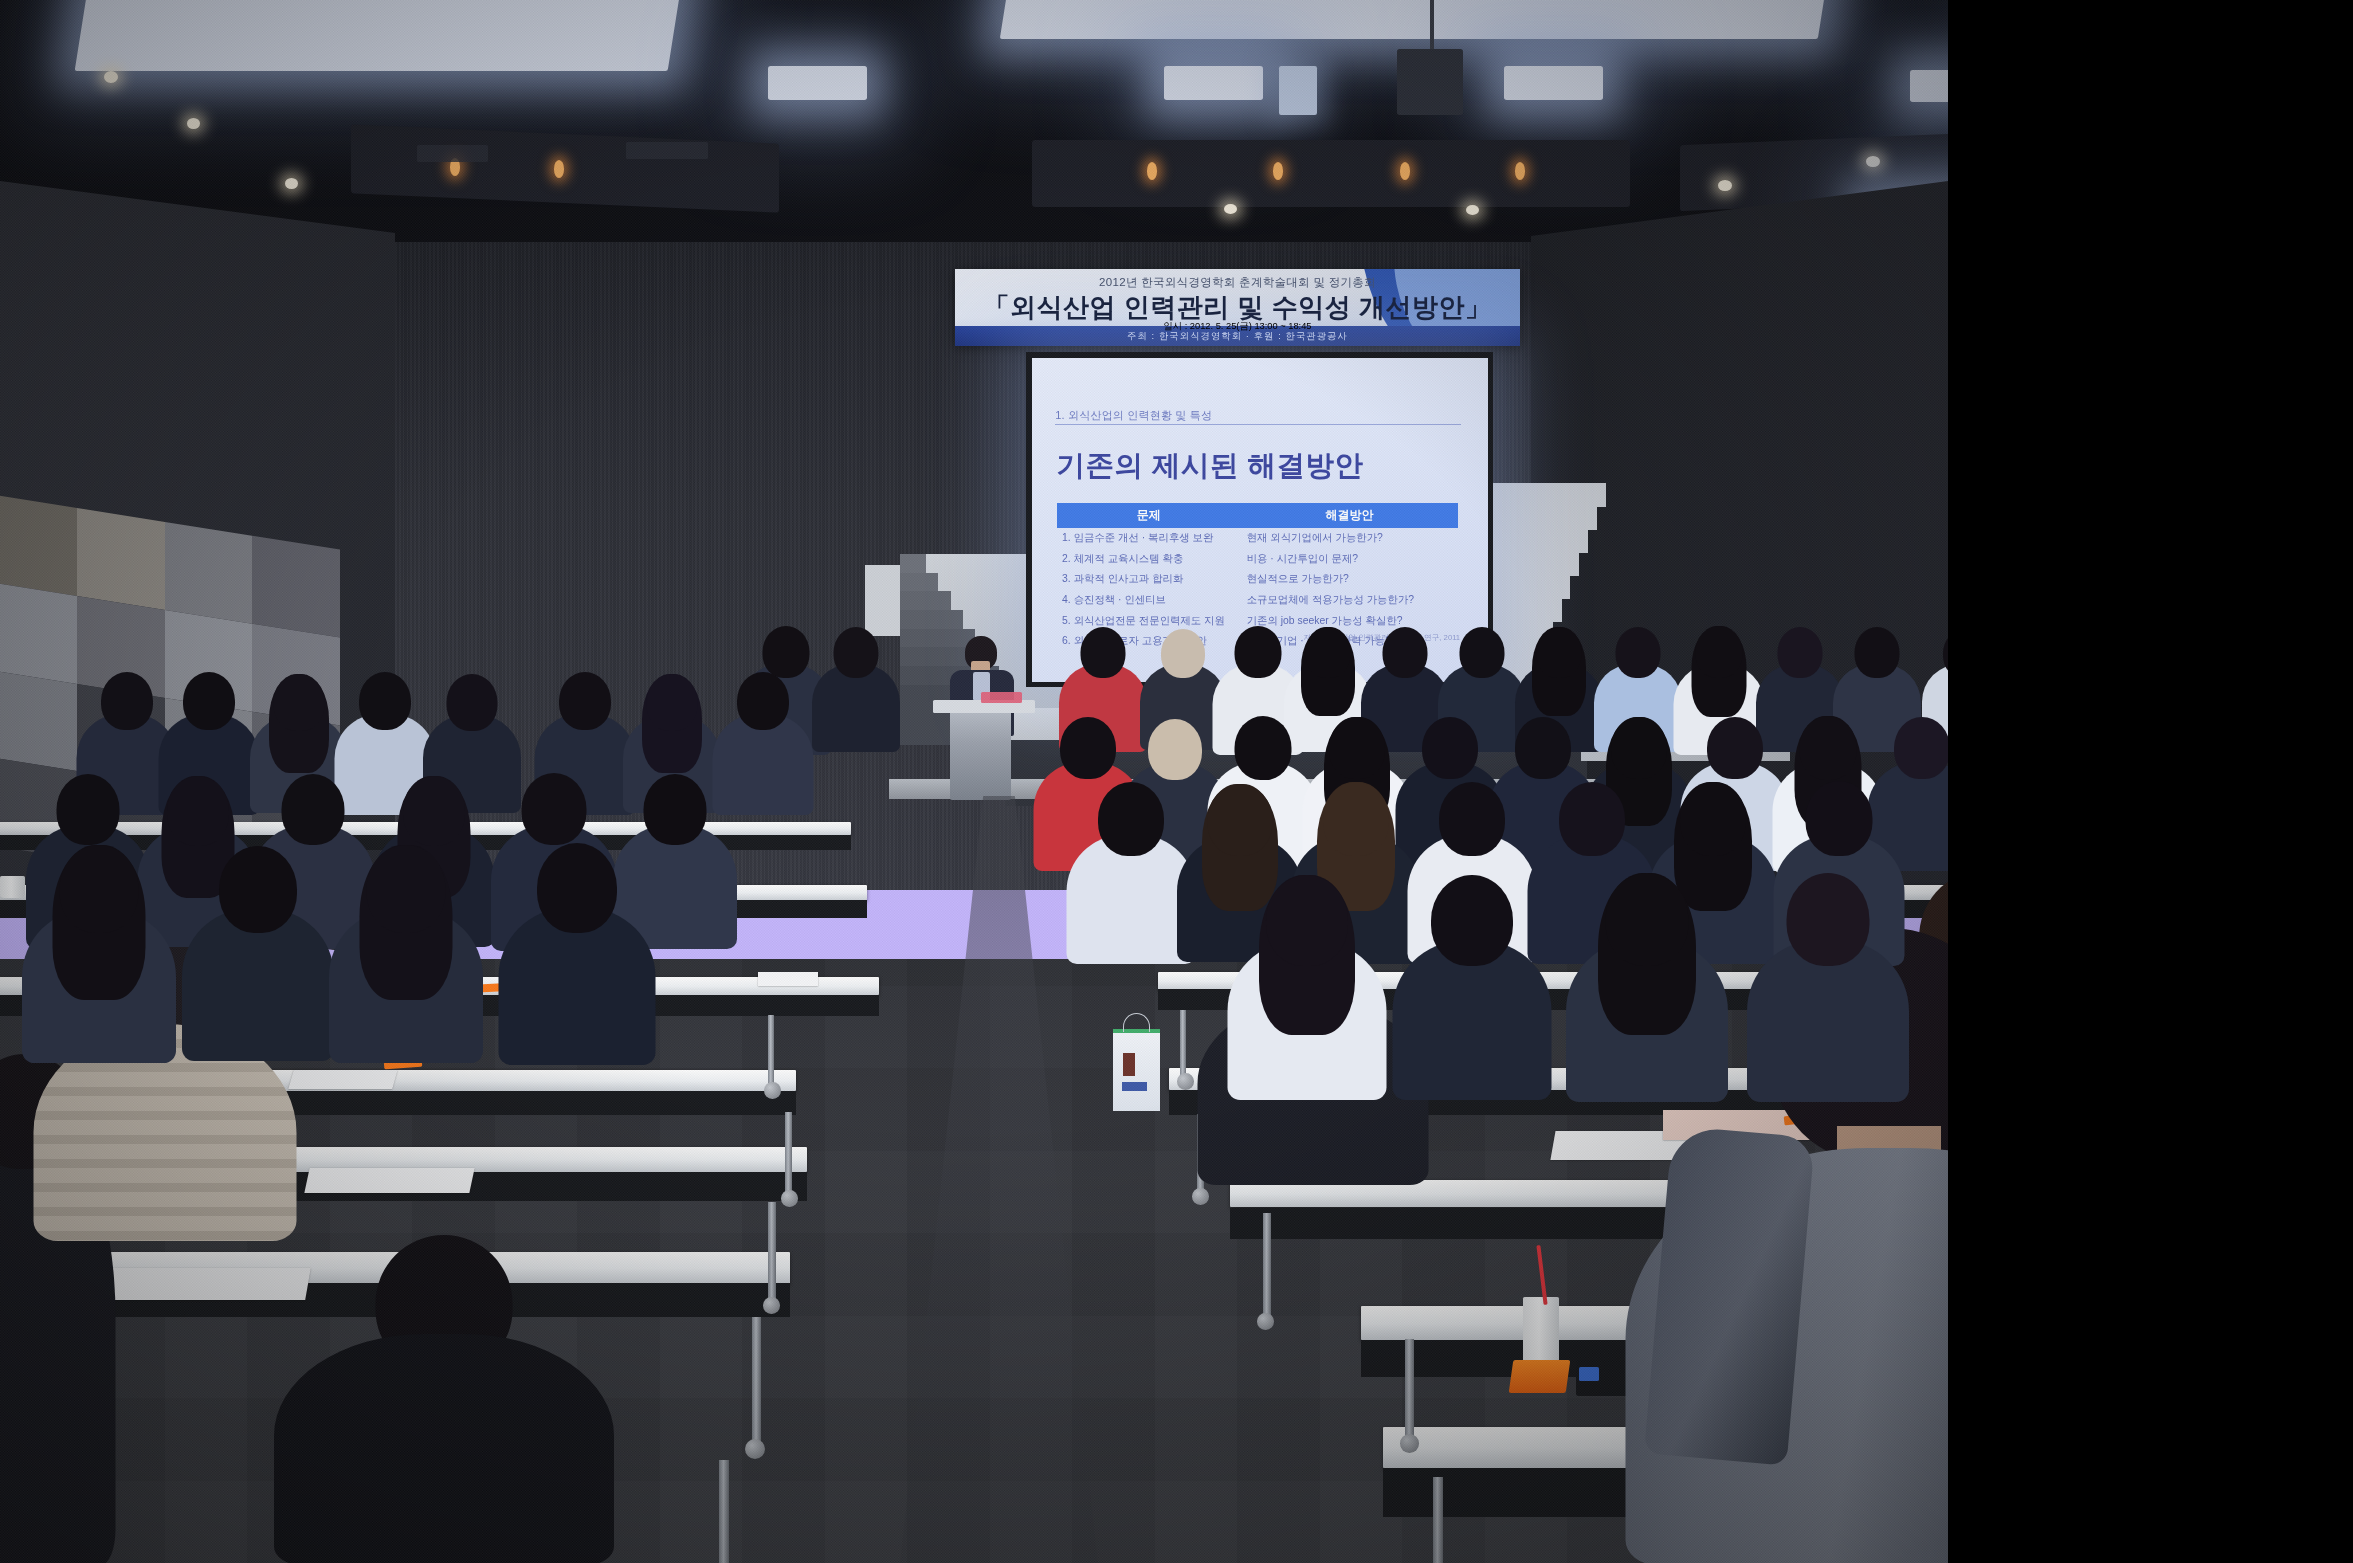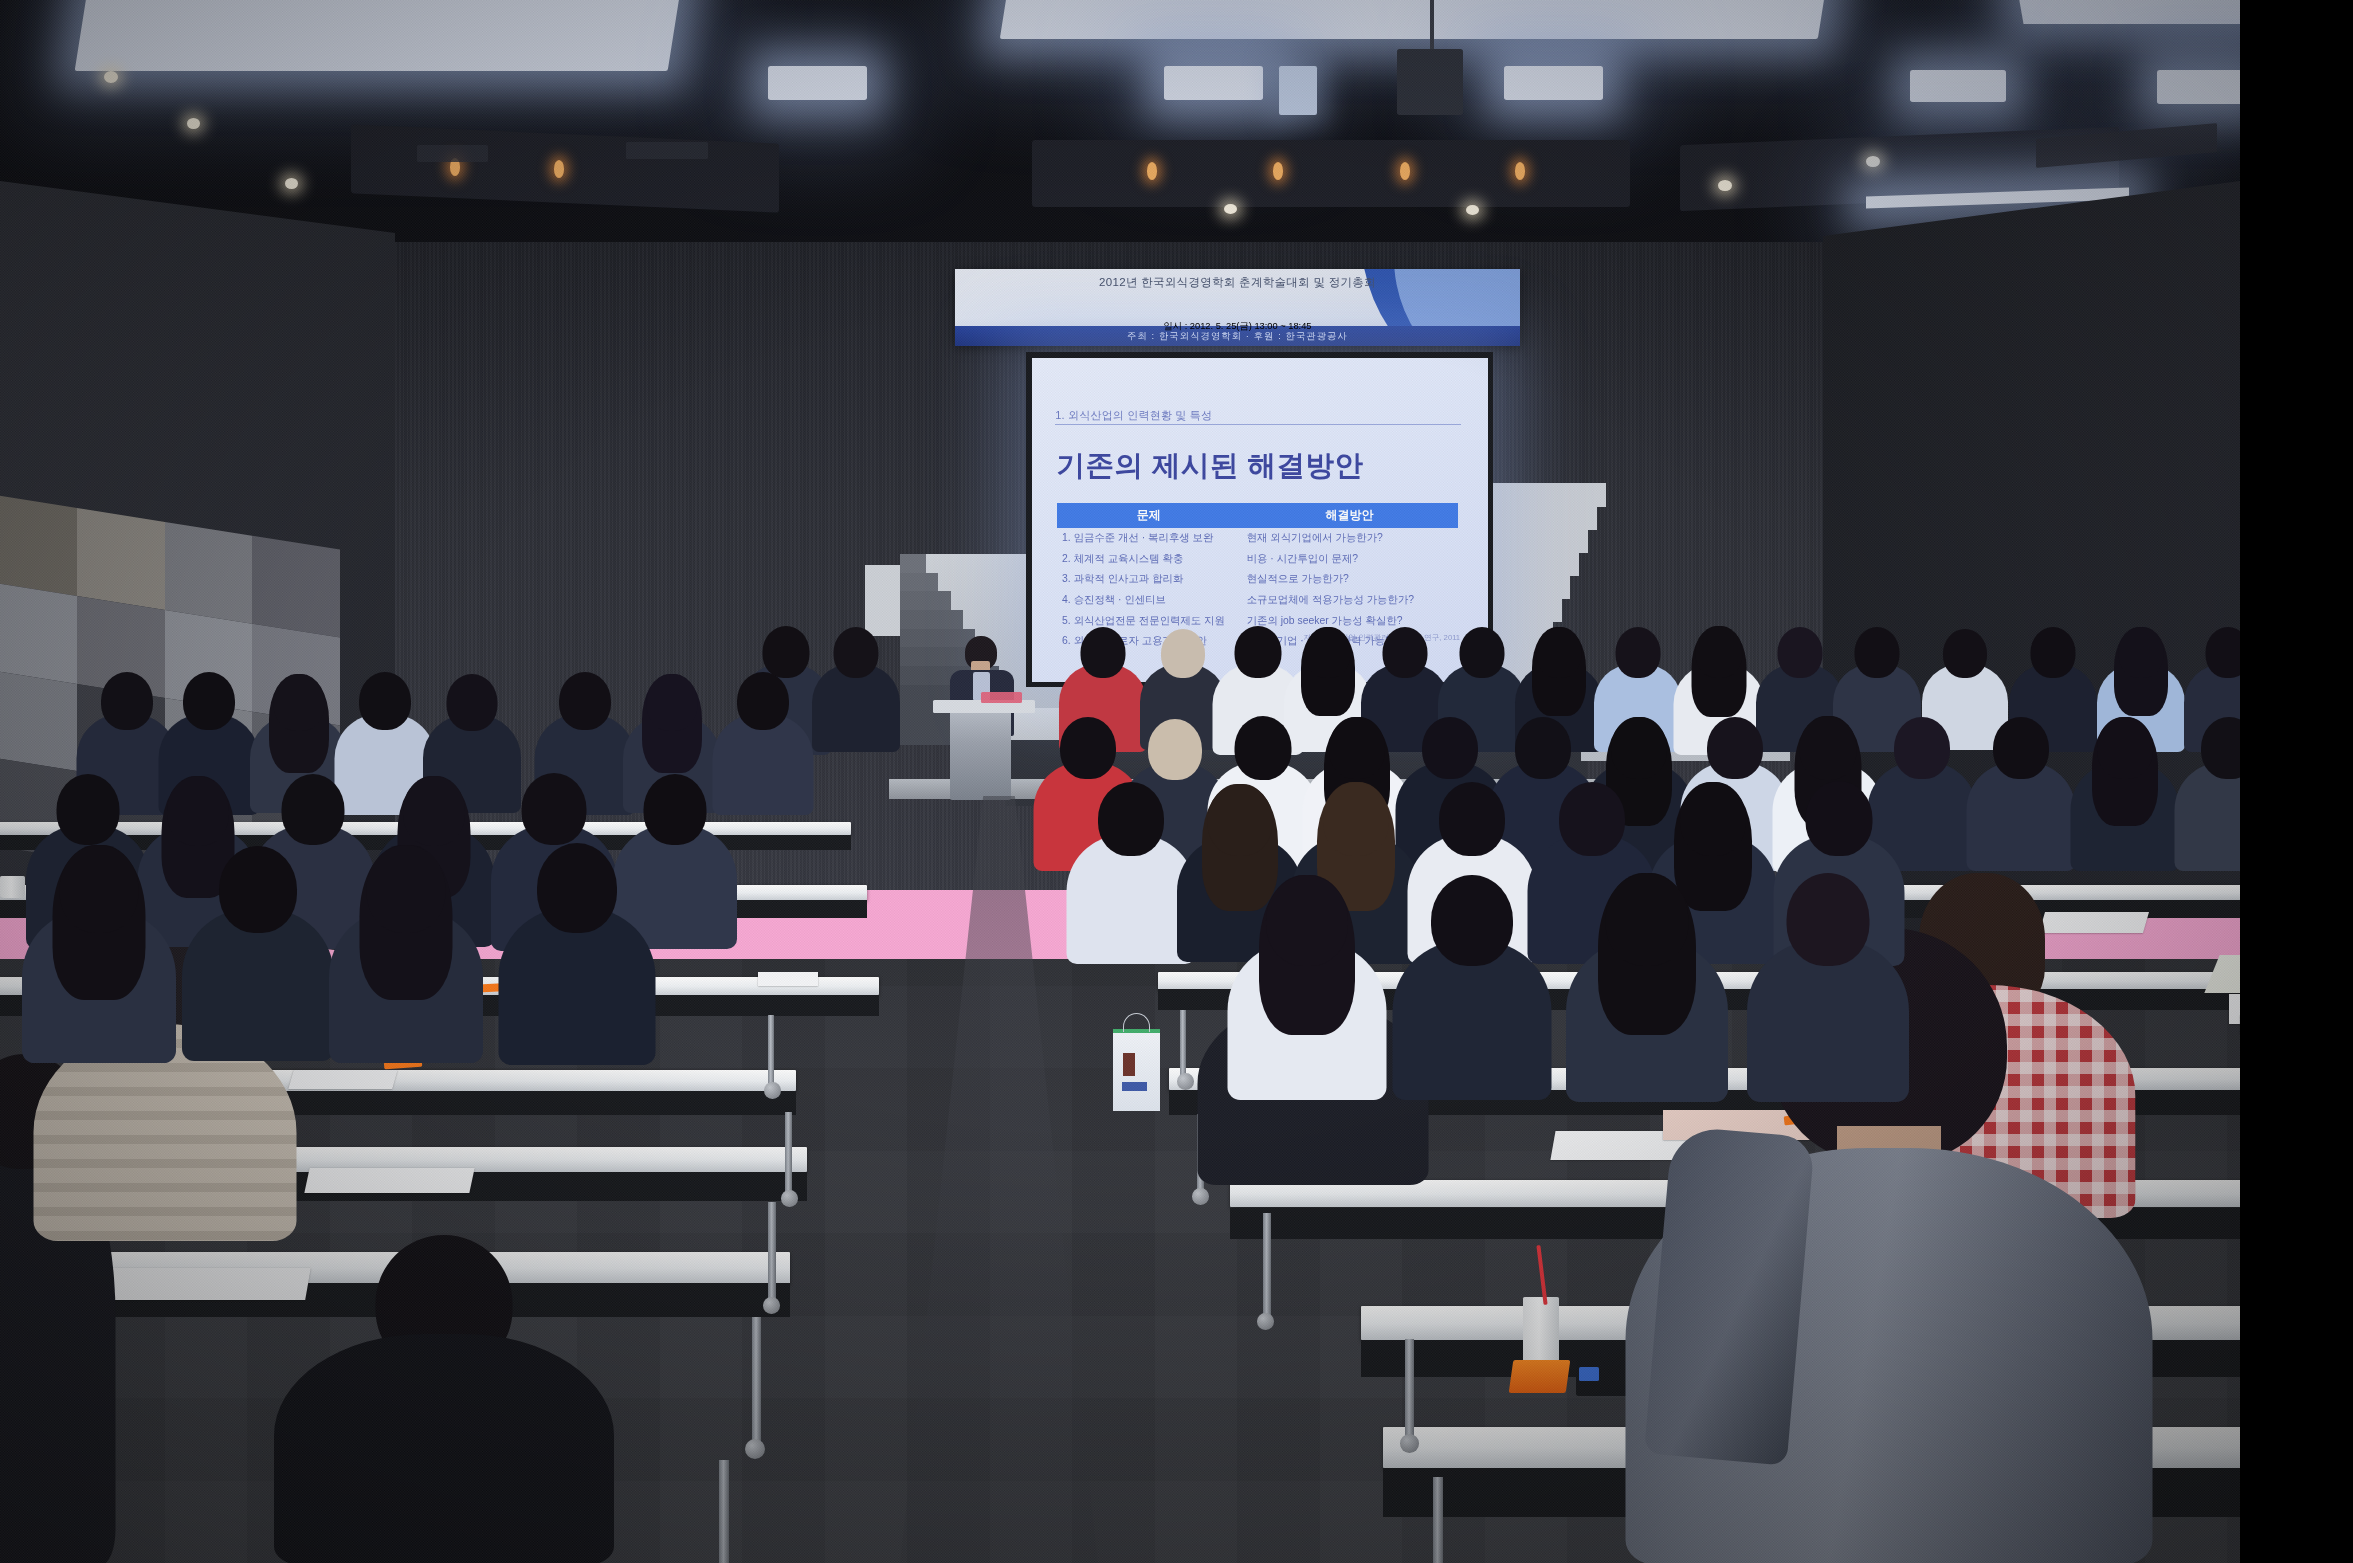--- a/index.html
+++ b/index.html
@@ -2,23 +2,23 @@
 <html style="font-size:8.8px"><head>
 <meta charset="utf-8">
 <title>Conference Hall</title>
 <style>
   html,body{margin:0;padding:0;background:#000;}
   *{box-sizing:border-box;}
   body{font-family:"Liberation Sans",sans-serif;}
 
   #stage{
     position:relative;
-    width:2240px;height:1563px;
+    width:1948px;height:1563px;
     overflow:hidden;
-    background:#f9a8d4;
+    background:#c4b5fd;
   }
 
   
   .ceiling{position:absolute;left:0;top:0;width:2354px;height:258px;
     background:linear-gradient(180deg,#15161c 0%,#0c0d12 55%,#08090d 100%);overflow:hidden;}
   .ceil-soffit{position:absolute;background:#0b0c11;}
   .lightpanel{position:absolute;background:#e9f0ff;
     box-shadow:0 0 38px 18.7px rgba(190,212,255,.55),0 0 88px 44px rgba(140,170,230,.28);}
   .lightpanel.dim{background:#c9d8f2;box-shadow:0 0 25px 11px rgba(170,195,240,.38);}
   .lp-slant{transform:skewX(-9deg);}
@@ -262,20 +262,21 @@
 
   <div class="riser" style="left:1005px;top:708px;width:582px;height:34px;"></div>
   <div class="riser-dark" style="left:1005px;top:740px;width:582px;height:66px;"></div>
   <div class="riser" style="left:889px;top:779px;width:708px;height:20px;
               background:linear-gradient(180deg,#b4b9c0,#8e939b);"></div>
 
   <div class="banner" style="left:955px;top:269px;width:565px;height:77px;">
     <div class="banner-swoosh"></div>
     <div class="banner-swoosh2"></div>
     <div class="banner-sub" style="top:6px;">2012년 한국외식경영학회 춘계학술대회 및 정기총회</div>
+    <div class="banner-title" style="top:21px;">「외식산업 인력관리 및 수익성 개선방안」</div>
     <div class="banner-date" style="top:51px;">일시 : 2012. 5. 25(금) 13:00 ~ 18:45</div>
     <div class="banner-bar"></div>
     <div class="banner-org" style="bottom:3.3px;">주최 : 한국외식경영학회 · 후원 : 한국관광공사</div>
   </div>
 
   <div class="screen-frame" style="left:1026px;top:352px;width:467px;height:335px;">
     <div class="screen">
       <div class="slide-kicker">1. 외식산업의 인력현황 및 특성</div>
       <div class="slide-rule"></div>
       <div class="slide-title">기존의 제시된 해결방안</div>

